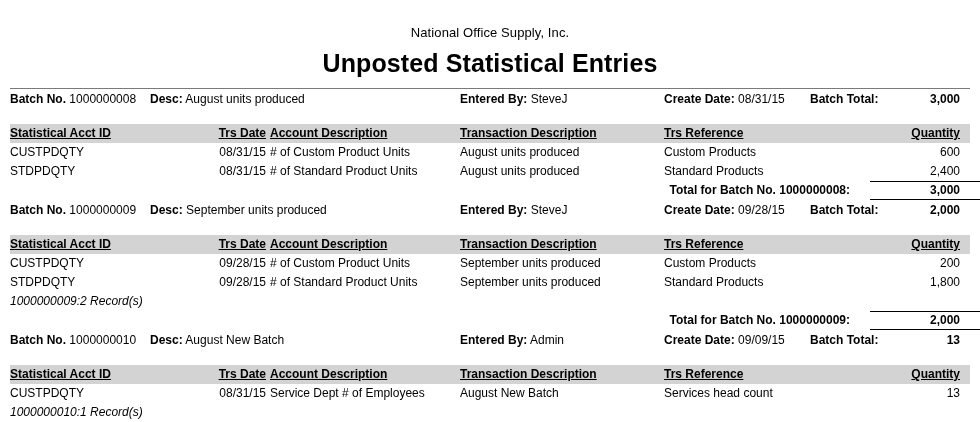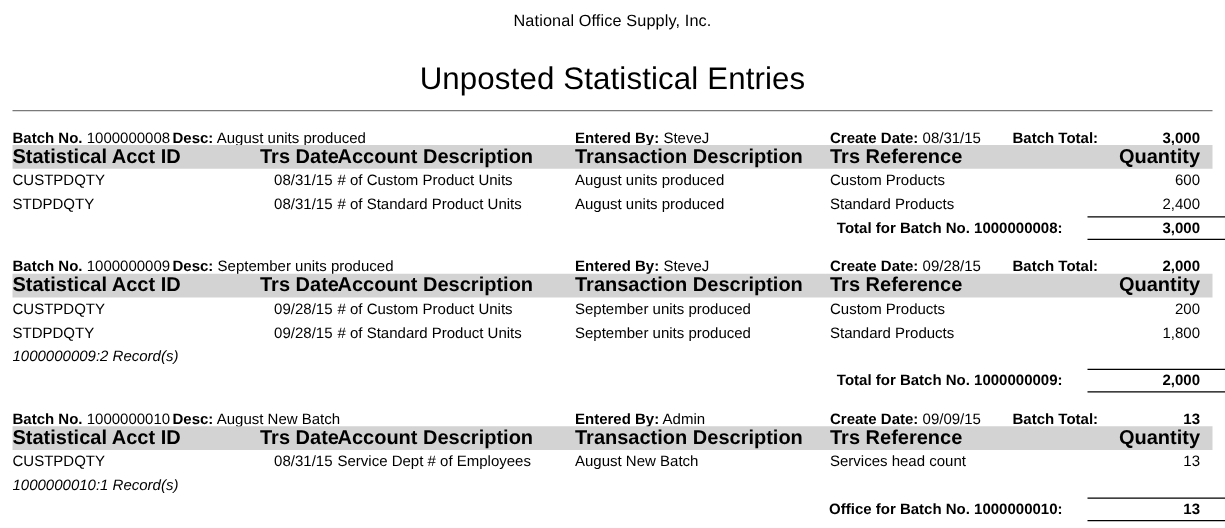--- a/index.html
+++ b/index.html
@@ -12,32 +12,32 @@
     overflow: hidden;
   }
   #page {
     position: relative;
     width: 980px; height: 422px;
     background: #ffffff;
     padding: 0 10px;
   }
 
   
-  .rpt-head { text-align: center; padding-top: 8px; }
+  .rpt-head { text-align: center; padding-top: 24px; }
   .company {
     font-size: 13px;
     line-height: 18px;
     font-weight: normal;
     letter-spacing: 0.1px;
   }
   .rpt-title {
     font-size: 25px;
     line-height: 34px;
-    font-weight: normal;
-    margin-top: 20px;
+    font-weight: bold;
+    margin-top: 4px;
     letter-spacing: 0.1px;
   }
   .top-rule {
     border: 0;
     border-top: 1px solid #7a7a7a;
     margin: 8px 0 0 0;
   }
 
   
   .row {
@@ -50,35 +50,36 @@
   .cell {
     position: absolute;
     top: 0;
     height: 19px;
     line-height: 19px;
     white-space: nowrap;
     overflow: visible;
   }
 
   
-  .batch-row { height: 15px; line-height: 21px; margin-top: 11px; }
+  .batch-row { height: 34px; line-height: 21px; margin-top: 0; }
   .batch-row .cell { height: 21px; line-height: 21px; }
   .lbl { font-weight: bold; }
   .val { font-weight: normal; }
 
   
   .colhdr {
     background: #d3d3d3;
     height: 19px;
     line-height: 19px;
     margin-top: 1px;
   }
   .colhdr .cell {
     font-weight: bold;
-    font-size: 16px;
+    font-size: 12px;
+    text-decoration: underline;
   }
 
   
   .detail { height: 19px; }
 
   
   .reccount {
     font-style: italic;
     font-size: 12px;
     height: 19px;
@@ -101,21 +102,21 @@
 
   
   .c-acct   { left: 0px; }
   .c-date   { left: 198px; width: 58px; text-align: right; }
   .c-acctd  { left: 260px; }
   .c-trsd   { left: 450px; }
   .c-trsref { left: 654px; }
   .c-qty    { right: 10px; text-align: right; }
 
   .b-batchno { left: 0px; }
-  .b-desc    { left: 128px; }
+  .b-desc    { left: 140px; }
   .b-entered { left: 450px; }
   .b-created { left: 654px; }
   .b-bt      { left: 800px; }
   .b-bttotal { right: 10px; text-align: right; }
 
   .t-label { right: 120px; text-align: right; }
   .t-value { right: 10px; text-align: right; }
 </style>
 </head>
 <body>

